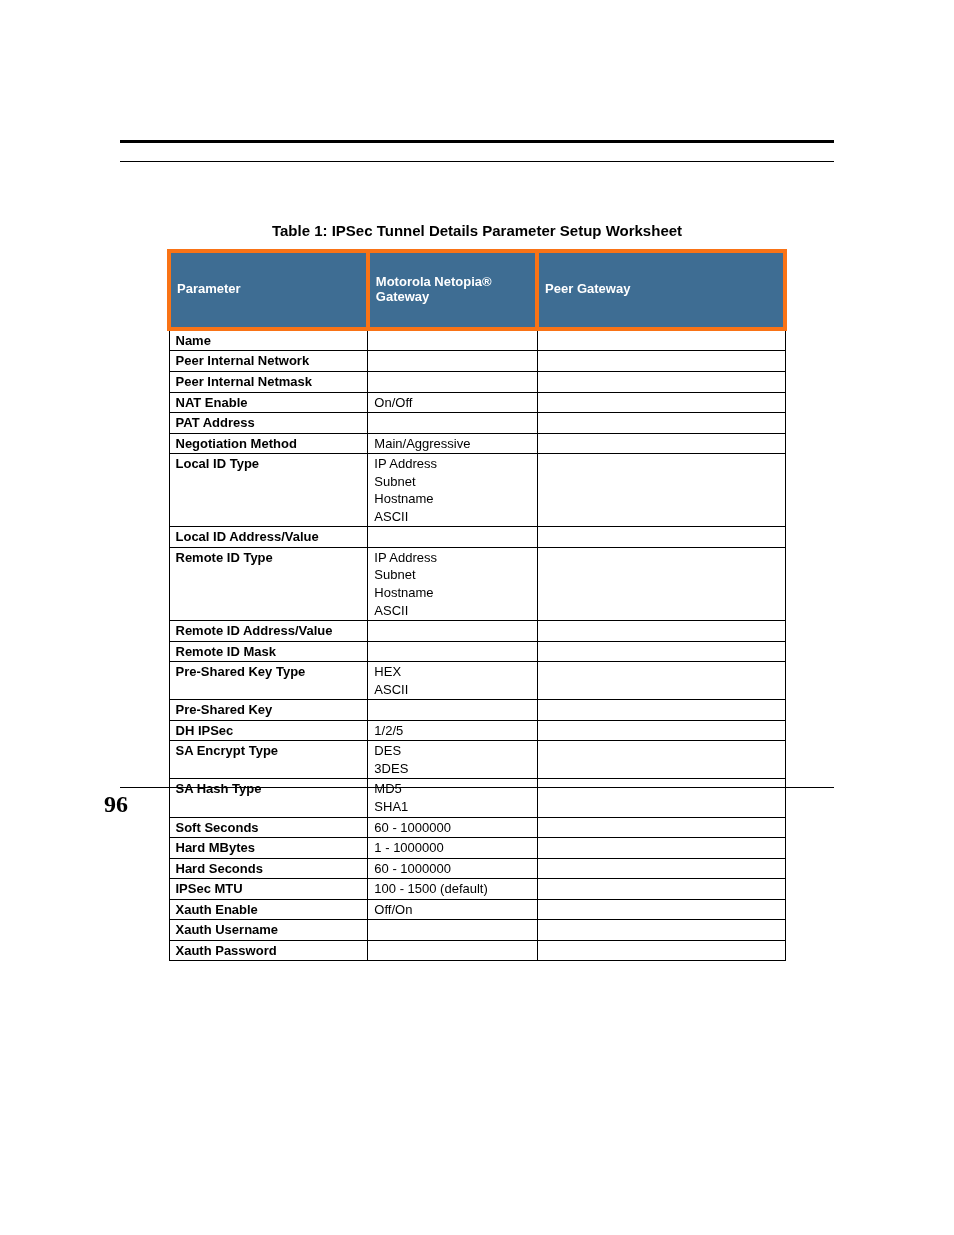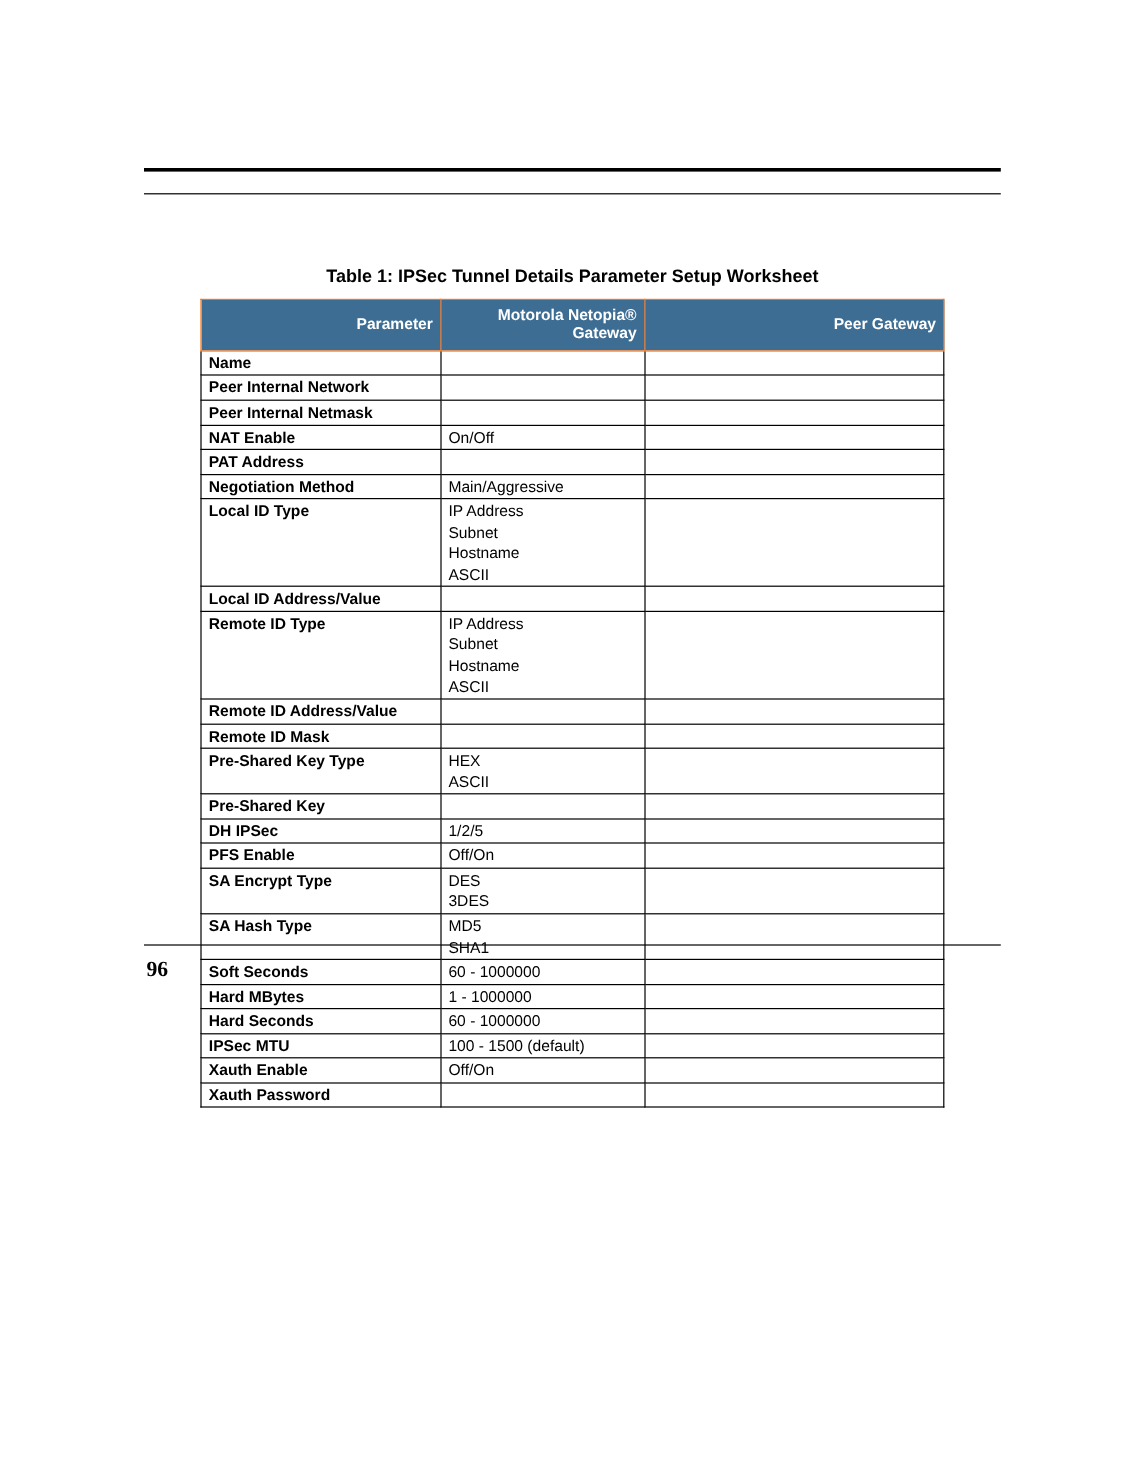--- a/index.html
+++ b/index.html
@@ -35,23 +35,23 @@
   table.worksheet {
     border-collapse: collapse;
     width: 620px;
     margin: 0 auto;
   }
   table.worksheet th {
     background: #3e6d93;
     color: #fff;
     font-weight: bold;
     font-size: 13px;
-    padding: 6px 6px;
-    border: 1px solid #f97316;
-    text-align: right;
+    padding: 22px 6px;
+    border: 4px solid #f97316;
+    text-align: left;
     line-height: 1.15;
   }
   table.worksheet td {
     border: 1px solid #000;
     font-size: 13px;
     padding: 1px 6px 1px 6px;
     vertical-align: top;
     line-height: 1.35;
   }
   table.worksheet td.param {
@@ -61,24 +61,24 @@
   }
   table.worksheet td.gw {
     width: 170px;
   }
   table.worksheet td.peer {
     width: 250px;
   }
   .multiline { white-space: pre-line; }
   .page-num {
     position: absolute;
-    left: 122px;
+    left: 104px;
     bottom: 150px;
     font-family: "Times New Roman", Times, serif;
-    font-size: 18px;
+    font-size: 24px;
     font-weight: bold;
   }
   .footer-rule {
     position: absolute;
     left: 120px;
     right: 120px;
     bottom: 180px;
     border-top: 1px solid #000;
   }
 </style>
@@ -173,25 +173,20 @@
           <td class="param">Pre-Shared Key</td>
           <td class="gw multiline"></td>
           <td class="peer"></td>
         </tr>
         <tr>
           <td class="param">DH IPSec</td>
           <td class="gw multiline">1/2/5</td>
           <td class="peer"></td>
         </tr>
         <tr>
-          <td class="param">PFS Enable</td>
-          <td class="gw multiline">Off/On</td>
-          <td class="peer"></td>
-        </tr>
-        <tr>
           <td class="param">SA Encrypt Type</td>
           <td class="gw multiline">DES
 3DES</td>
           <td class="peer"></td>
         </tr>
         <tr>
           <td class="param">SA Hash Type</td>
           <td class="gw multiline">MD5
 SHA1</td>
           <td class="peer"></td>
@@ -215,20 +210,25 @@
           <td class="param">IPSec MTU</td>
           <td class="gw multiline">100 - 1500 (default)</td>
           <td class="peer"></td>
         </tr>
         <tr>
           <td class="param">Xauth Enable</td>
           <td class="gw multiline">Off/On</td>
           <td class="peer"></td>
         </tr>
         <tr>
+          <td class="param">Xauth Username</td>
+          <td class="gw multiline"></td>
+          <td class="peer"></td>
+        </tr>
+        <tr>
           <td class="param">Xauth Password</td>
           <td class="gw multiline"></td>
           <td class="peer"></td>
         </tr>
       </tbody>
   </table>
 
   <div class="footer-rule"></div>
   <div class="page-num">96</div>
 </div>

